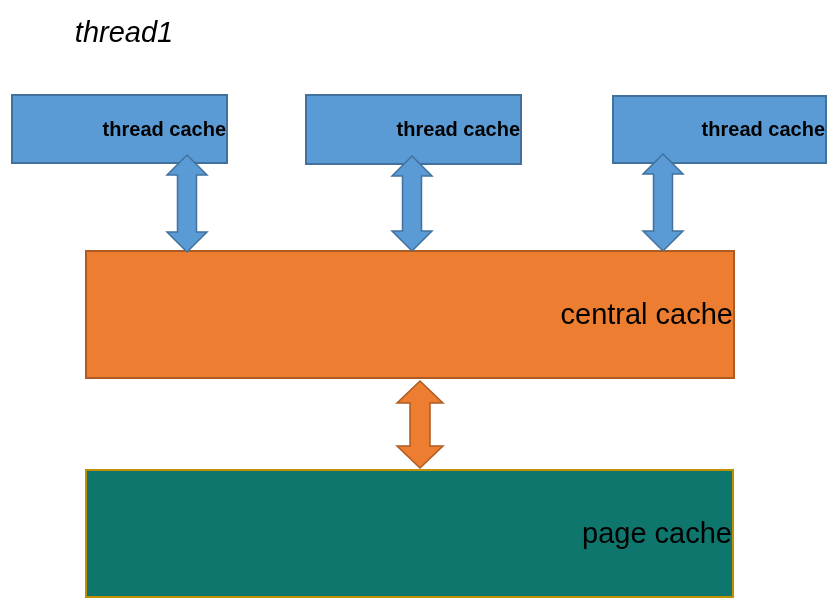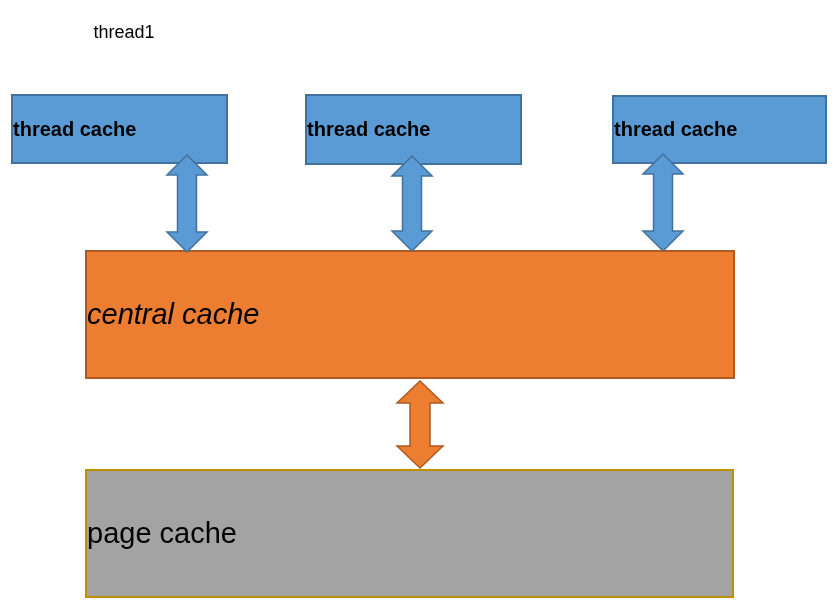--- a/index.html
+++ b/index.html
@@ -7,41 +7,42 @@
     position: relative;
     width: 840px;
     height: 605px;
     background: #ffffff;
     font-family: "Liberation Sans", sans-serif;
     overflow: hidden;
   }
   .tlabel {
     position: absolute;
     transform: translateX(-50%);
-    font-size: 18px;
+    font-size: 29px;
     line-height: 30px;
     color: #000000;
     white-space: nowrap;
+    font-style: italic;
   }
   .node {
     position: absolute;
     box-sizing: border-box;
     border: 2px solid;
     display: flex;
     align-items: center;
-    justify-content: flex-start;
+    justify-content: flex-end;
     color: #000000;
     text-align: center;
   }
   .node-sm span { font-size: 20px; font-weight: bold; }
   .node-lg span { font-size: 29px; font-weight: 400; }
   #node-tc1 { left: 11px;  top: 94px;  width: 217px; height: 70px; }
   #node-tc2 { left: 305px; top: 94px;  width: 217px; height: 71px; }
   #node-tc3 { left: 612px; top: 95px;  width: 215px; height: 69px; }
-  #node-central { left: 85px; top: 250px; width: 650px; height: 129px; font-style: italic; }
+  #node-central { left: 85px; top: 250px; width: 650px; height: 129px; }
   #node-page    { left: 85px; top: 469px; width: 649px; height: 129px; }
   #tl0 { left: 124px; top: 17px; }
   #tl1 { left: 405px; top: 17px; }
   #tl2 { left: 682px; top: 17px; }
   svg.overlay {
     position: absolute;
     left: 0; top: 0;
     pointer-events: none;
   }
 </style>
@@ -61,21 +62,21 @@
   </div>
 
   <div class="node node-sm" id="node-tc3" style="background-color: rgb(91, 155, 213); border-color: rgb(65, 113, 156);">
     <span>thread cache</span>
   </div>
 
   <div class="node node-lg" id="node-central" style="background-color: rgb(237, 125, 49); border-color: rgb(174, 90, 33);">
     <span>central cache</span>
   </div>
 
-  <div class="node node-lg" id="node-page" style="background-color: #a3a3a3; border-color: rgb(191, 144, 0);">
+  <div class="node node-lg" id="node-page" style="background-color: #0f766e; border-color: rgb(191, 144, 0);">
     <span>page cache</span>
   </div>
 
   <svg class="overlay" width="840" height="605" viewBox="0 0 840 605">
     <polygon points="187,155 207,175 196.5,175 196.5,232 207,232 187,252 167,232 177.5,232 177.5,175 167,175" fill="#5B9BD5" stroke="#41719C" stroke-width="1.5"></polygon>
     <polygon points="412,156 432,176 421.5,176 421.5,231 432,231 412,251 392,231 402.5,231 402.5,176 392,176" fill="#5B9BD5" stroke="#41719C" stroke-width="1.5"></polygon>
     <polygon points="663,154 683,174 672.5,174 672.5,231 683,231 663,251 643,231 653.5,231 653.5,174 643,174" fill="#5B9BD5" stroke="#41719C" stroke-width="1.5"></polygon>
     <polygon points="420,381 443,403 430,403 430,446 443,446 420,468 397,446 410,446 410,403 397,403" fill="#ED7D31" stroke="#AE5A21" stroke-width="1.5"></polygon>
   </svg>
 

